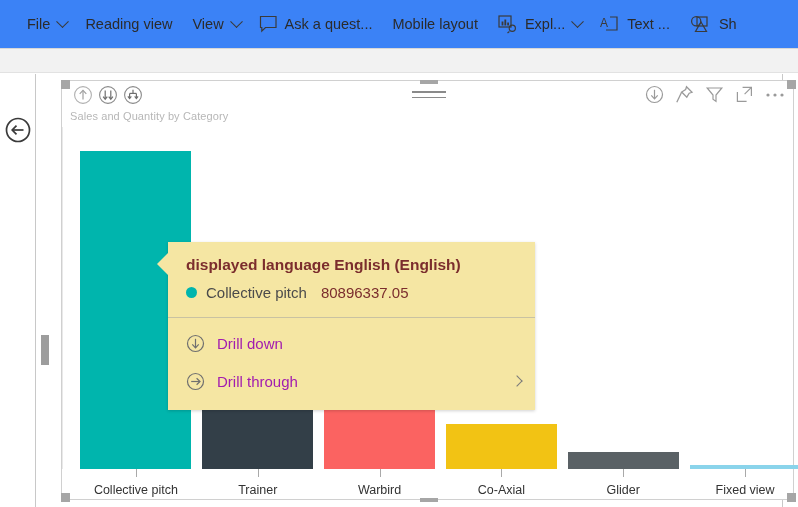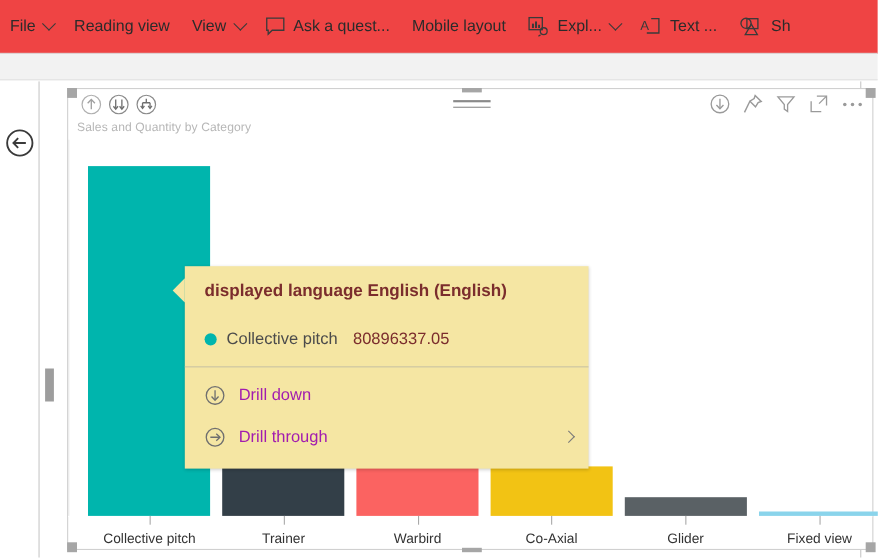--- a/index.html
+++ b/index.html
@@ -19,24 +19,25 @@
     height: 507px;
     background: #ffffff;
   }
 
   
   .ribbon {
     position: absolute;
     left: 0; top: 0;
     width: 798px;
     height: 49px;
-    background: #ef4444;
+    background: #3b82f6;
     border-bottom: 1px solid #d7d7d7;
     display: flex;
     align-items: center;
+    padding-left: 18px;
   }
   .ribbon-item {
     display: flex;
     align-items: center;
     height: 36px;
     padding: 0 9px;
     color: #2b2b2b;
     font-size: 14.5px;
     white-space: nowrap;
     cursor: default;
@@ -215,21 +216,21 @@
     border-top: 11px solid transparent;
     border-bottom: 11px solid transparent;
     border-right: 11px solid #f5e6a3;
   }
   .tt-body { padding: 13px 16px 6px 18px; }
   .tt-title {
     font-size: 15.5px;
     font-weight: bold;
     color: #7b2d2d;
     line-height: 1.32;
-    margin-bottom: 25px;
+    margin-bottom: 9px;
   }
   .tt-row {
     display: flex;
     align-items: center;
     font-size: 15px;
     padding-bottom: 10px;
   }
   .tt-dot {
     width: 11px; height: 11px;
     border-radius: 50%;

